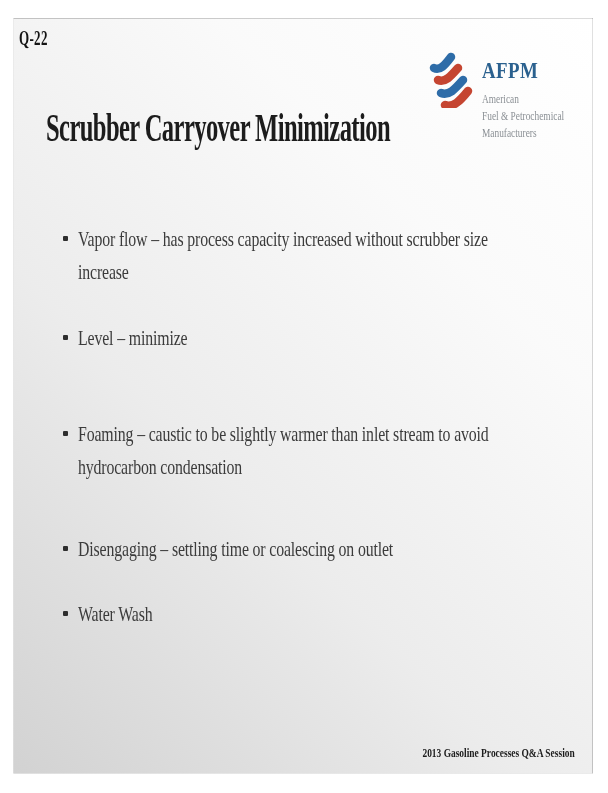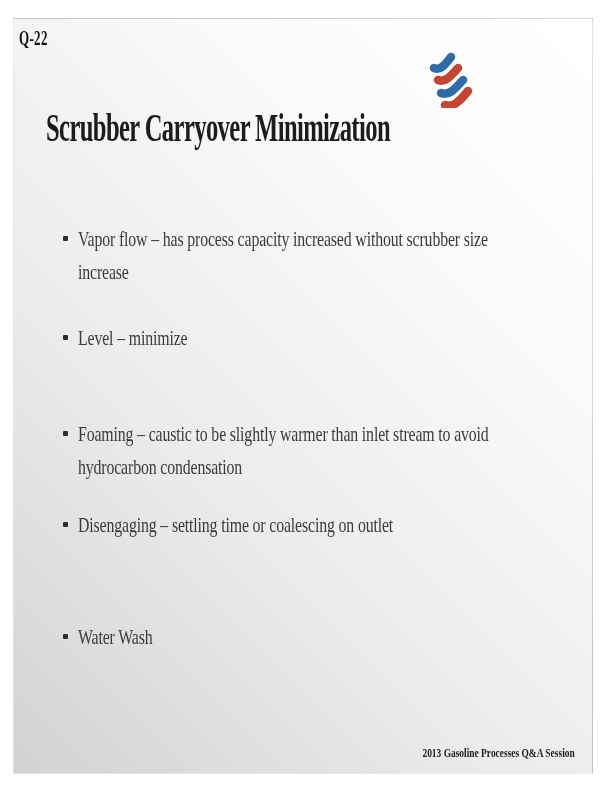--- a/index.html
+++ b/index.html
@@ -61,20 +61,28 @@
 
     <div class="q-label">Q-22</div>
 
     <div class="logo">
       <svg class="logo-mark" width="57" height="60" viewBox="0 0 57 60" fill="none">
         <path d="M13 20 C 19 23, 24 17, 30 9" stroke-width="8.5" stroke-linecap="round" stroke="#2e6ca8"></path>
         <path d="M17 32 C 24 35, 30 28, 37 20" stroke-width="8.5" stroke-linecap="round" stroke="#c54531"></path>
         <path d="M20 45 C 28 48, 34 41, 42 32" stroke-width="8.5" stroke-linecap="round" stroke="#2e6ca8"></path>
         <path d="M24 57 C 32 60, 39 53, 47 43" stroke-width="8.5" stroke-linecap="round" stroke="#c54531"></path>
       </svg>
+      <div class="logo-text">
+        <div class="logo-acronym">AFPM</div>
+        <div class="logo-tagline">
+          <div>American</div>
+          <div>Fuel &amp; Petrochemical</div>
+          <div>Manufacturers</div>
+        </div>
+      </div>
     </div>
 
     <div class="title">Scrubber Carryover Minimization</div>
 
     <div class="bullet" style="top:203px">
       <span class="dot"></span>
       <div class="btext">Vapor flow – has process capacity increased without scrubber size
 increase</div>
     </div>
 
@@ -82,26 +90,26 @@
       <span class="dot"></span>
       <div class="btext">Level – minimize</div>
     </div>
 
     <div class="bullet" style="top:398px">
       <span class="dot"></span>
       <div class="btext">Foaming – caustic to be slightly warmer than inlet stream to avoid
 hydrocarbon condensation</div>
     </div>
 
-    <div class="bullet" style="top:489px">
+    <div class="bullet" style="top:513px">
       <span class="dot"></span>
       <div class="btext">Disengaging – settling time or coalescing on outlet</div>
     </div>
 
-    <div class="bullet" style="top:601px">
+    <div class="bullet" style="top:578px">
       <span class="dot"></span>
       <div class="btext">Water Wash</div>
     </div>
 
     <div class="footer">2013 Gasoline Processes Q&amp;A Session</div>
 
   </div>
 </div>
 
 </body></html>

